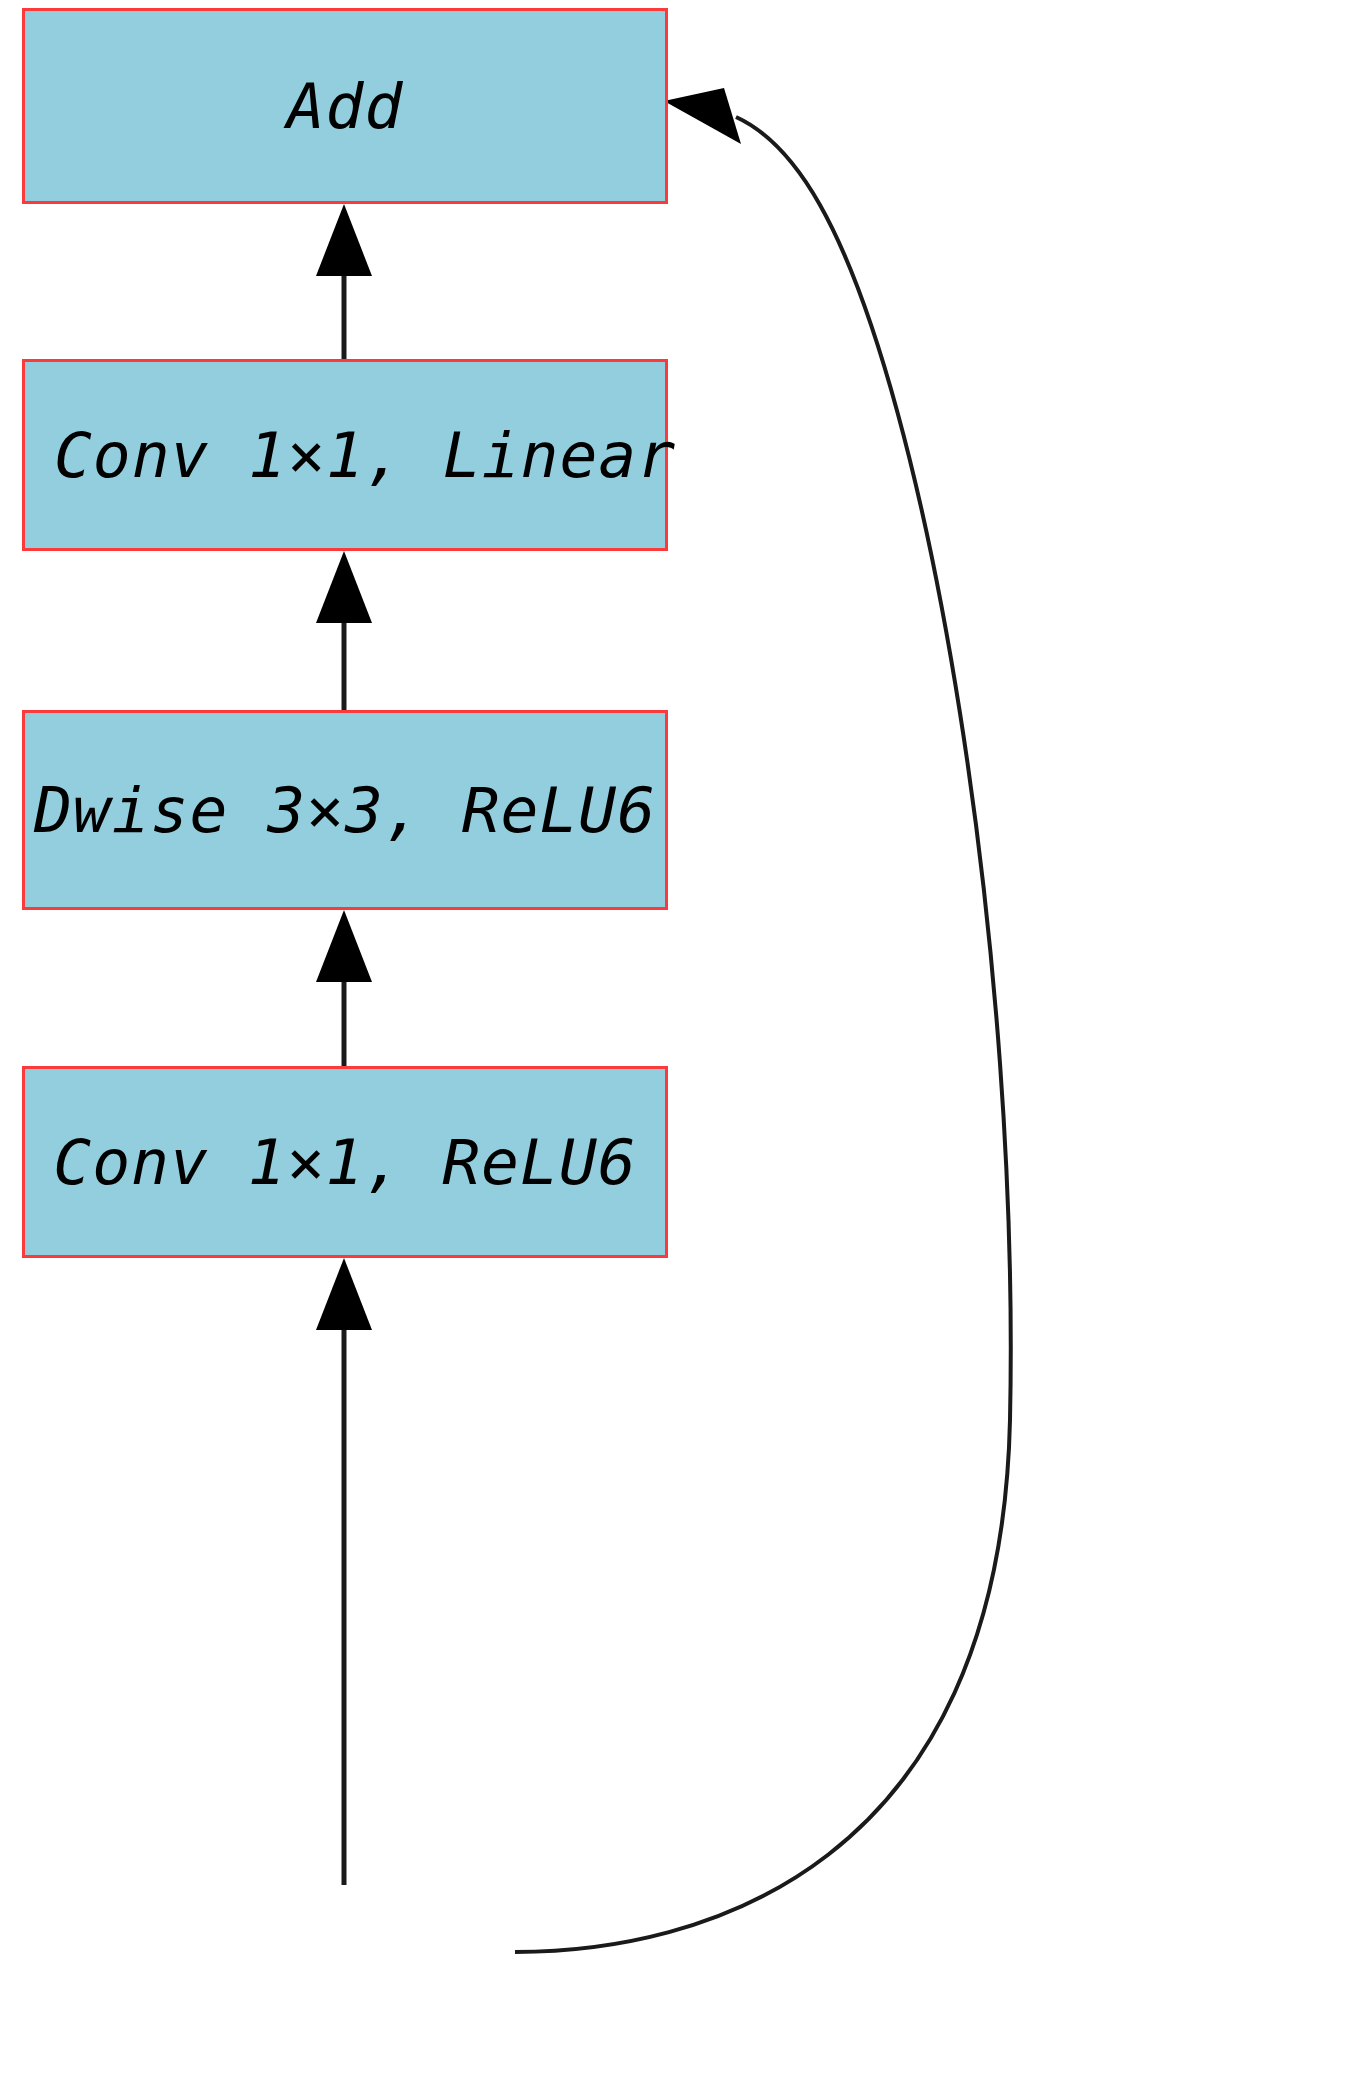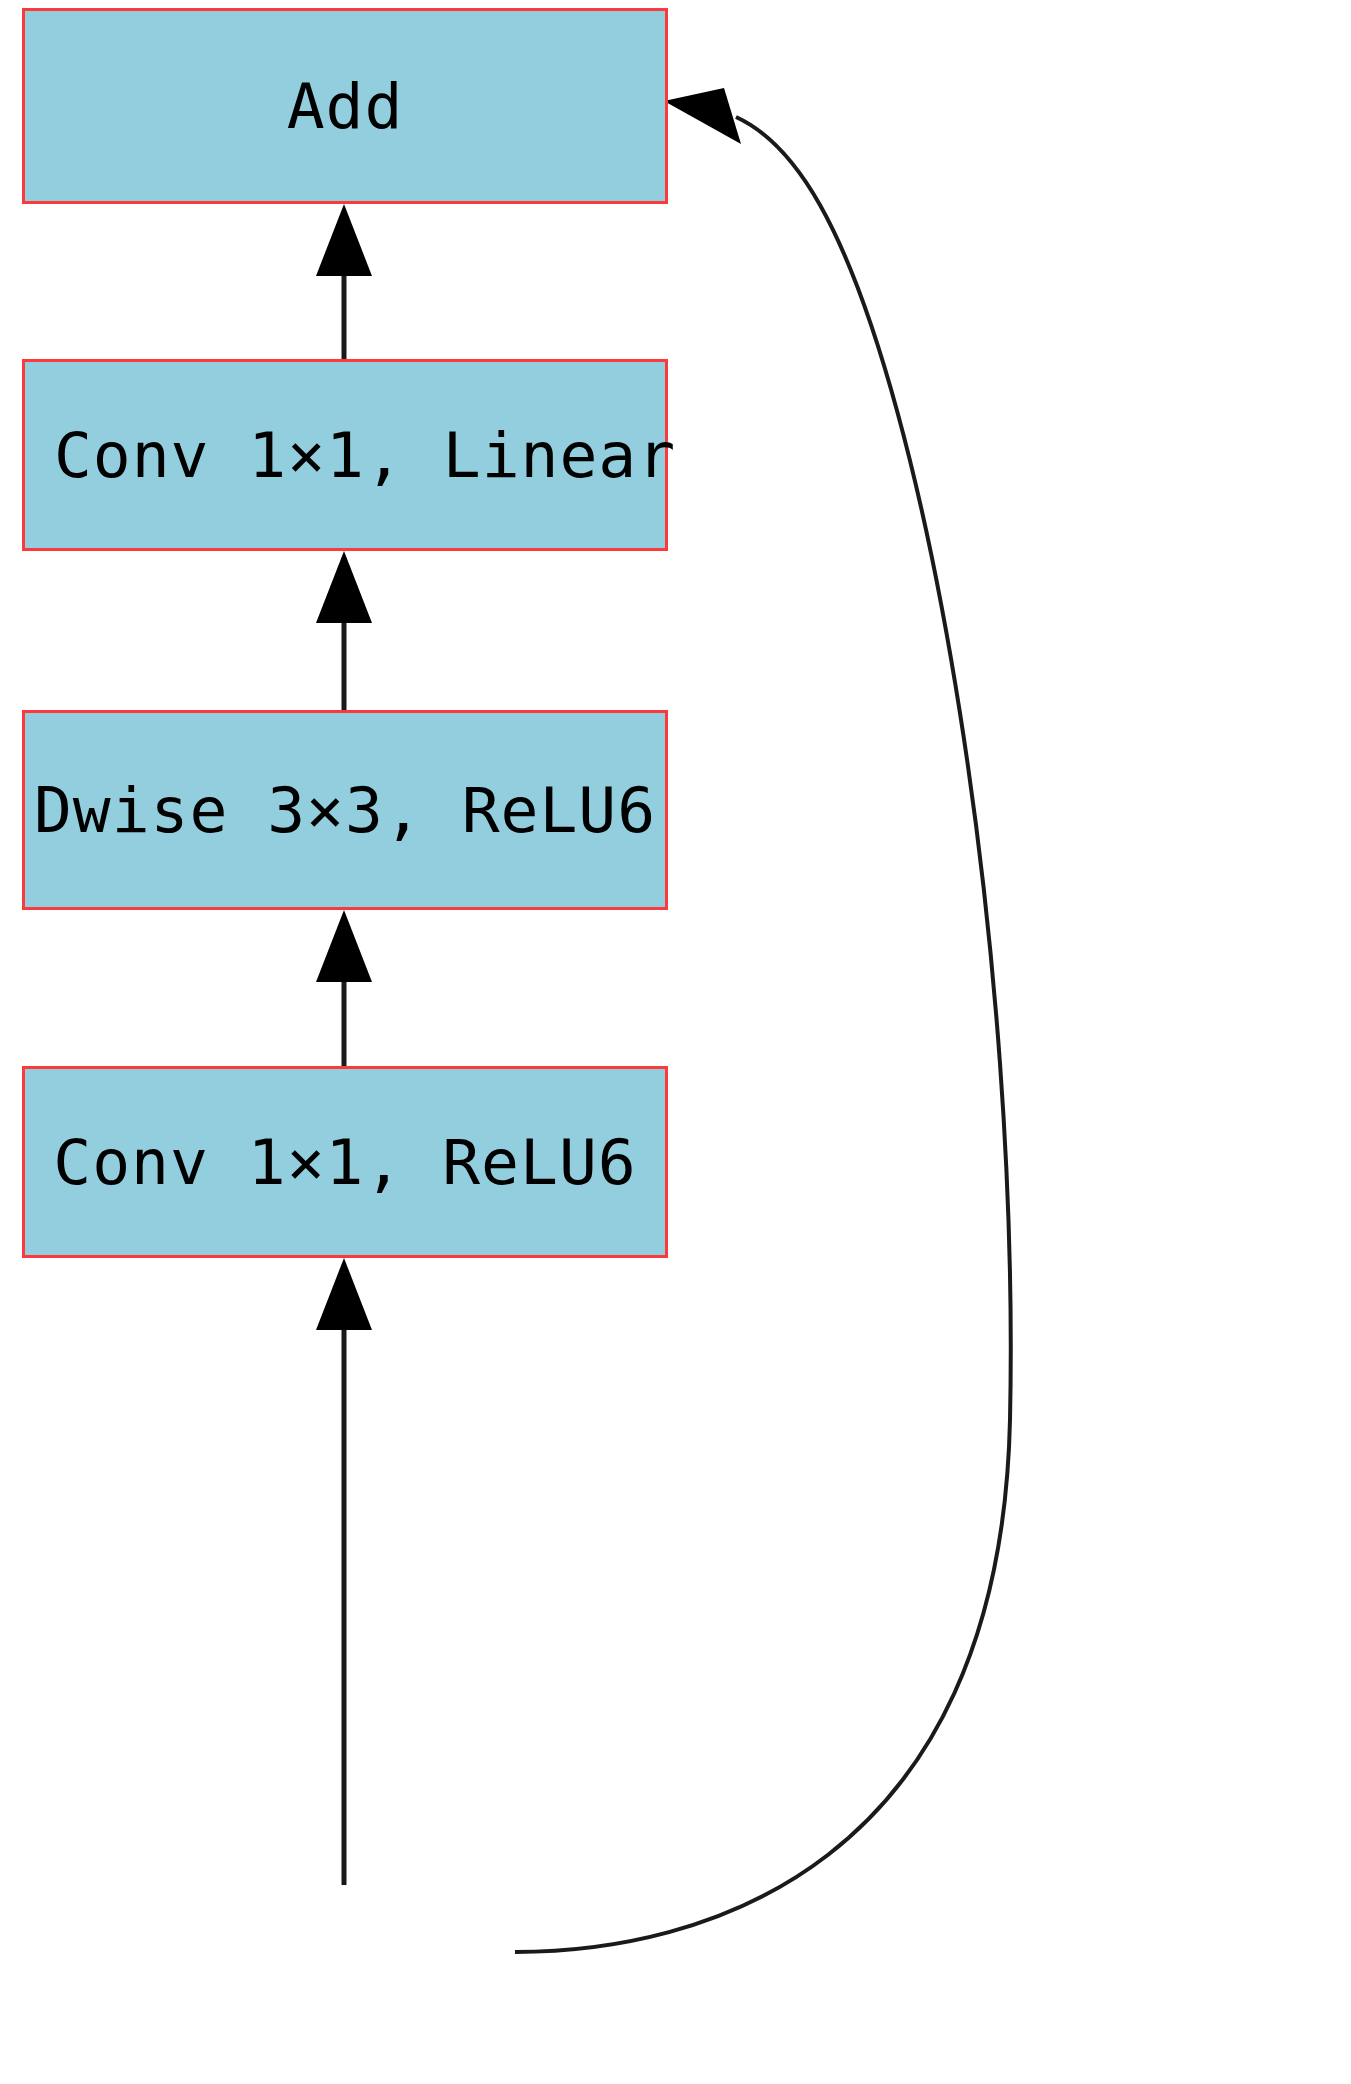--- a/index.html
+++ b/index.html
@@ -9,20 +9,21 @@
   }
   body {
     font-family: "DejaVu Sans Mono", "Liberation Mono", monospace;
   }
   #diagram-root {
     position: relative;
     width: 1351px;
     height: 2084px;
     background: #ffffff;
     overflow: hidden;
+    font-style: italic;
   }
   .node {
     position: absolute;
     box-sizing: border-box;
     display: flex;
     align-items: center;
     justify-content: center;
     background: #92cedd;
     border: 3px solid #fb3b3b;
     color: #000000;

